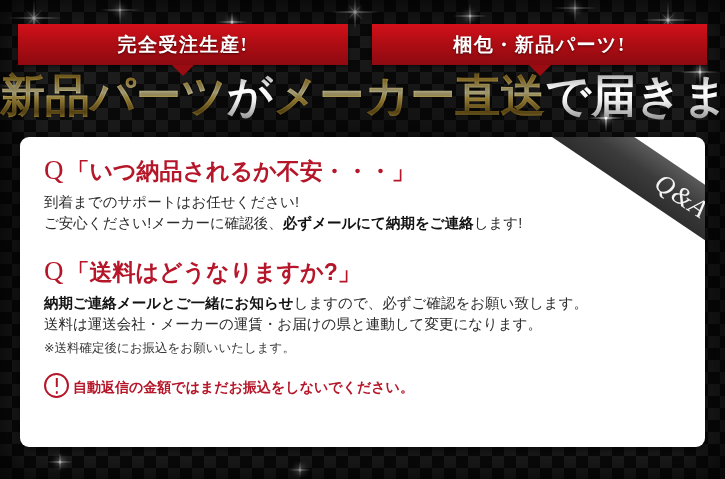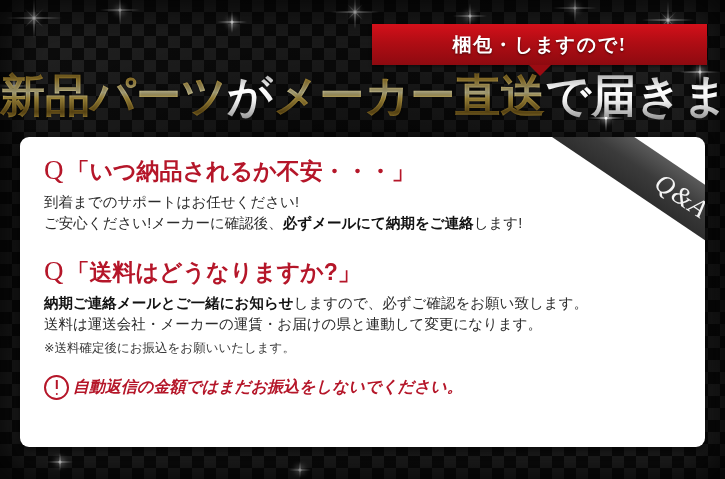--- a/index.html
+++ b/index.html
@@ -127,22 +127,22 @@
   .a-line{
     color:#2b2b2b;font-size:14.5px;line-height:21px;margin:0;
     white-space:nowrap;
   }
   .a-line b{font-weight:bold;color:#111;}
   .note-line{
     color:#3a3a3a;font-size:12.5px;line-height:19px;margin:0;
     white-space:nowrap;
   }
   .warn-line{
-    color:#b51629;font-weight:bold;font-size:16px;line-height:28px;
-    margin:0;white-space:nowrap;display:flex;align-items:center;font-style:italic;
+    color:#b51629;font-weight:bold;font-size:14px;line-height:28px;
+    margin:0;white-space:nowrap;display:flex;
   }
   .warn-icon{
     display:inline-block;width:21px;height:21px;border-radius:50%;
     border:2.2px solid #b51629;position:relative;margin-right:4px;
     flex:0 0 auto;
   }
   .warn-icon::before{
     content:"";position:absolute;left:50%;top:3px;transform:translateX(-50%);
     width:2.4px;height:9px;background:#b51629;
   }
@@ -226,22 +226,25 @@
       <div class="core"></div>
   </div>
   <div class="sparkle" style="left:300px;top:470px;">
     <div class="ray-h" style="width:22px"></div>
       <div class="ray-v" style="height:16px"></div>
       <div class="core"></div>
   </div>
 
   <div class="bg-edge"></div>
 
+  <div class="ribbon" id="ribbon-left">
+    <span class="ribbon-text">完全受注生産!</span>
+  </div>
   <div class="ribbon" id="ribbon-right">
-    <span class="ribbon-text">梱包・しますので!</span>
+    <span class="ribbon-text">梱包・新品パーツ!</span>
   </div>
 
   <div class="headline"><span class="gold">新品パーツ</span><span class="whitetxt">が</span><span class="gold">メーカー直送</span><span class="whitetxt">で届きます!</span></div>
 
   <div id="panel">
 
     <div id="qa-ribbon">
       <span class="qa-label">Q&amp;A</span>
     </div>
 

